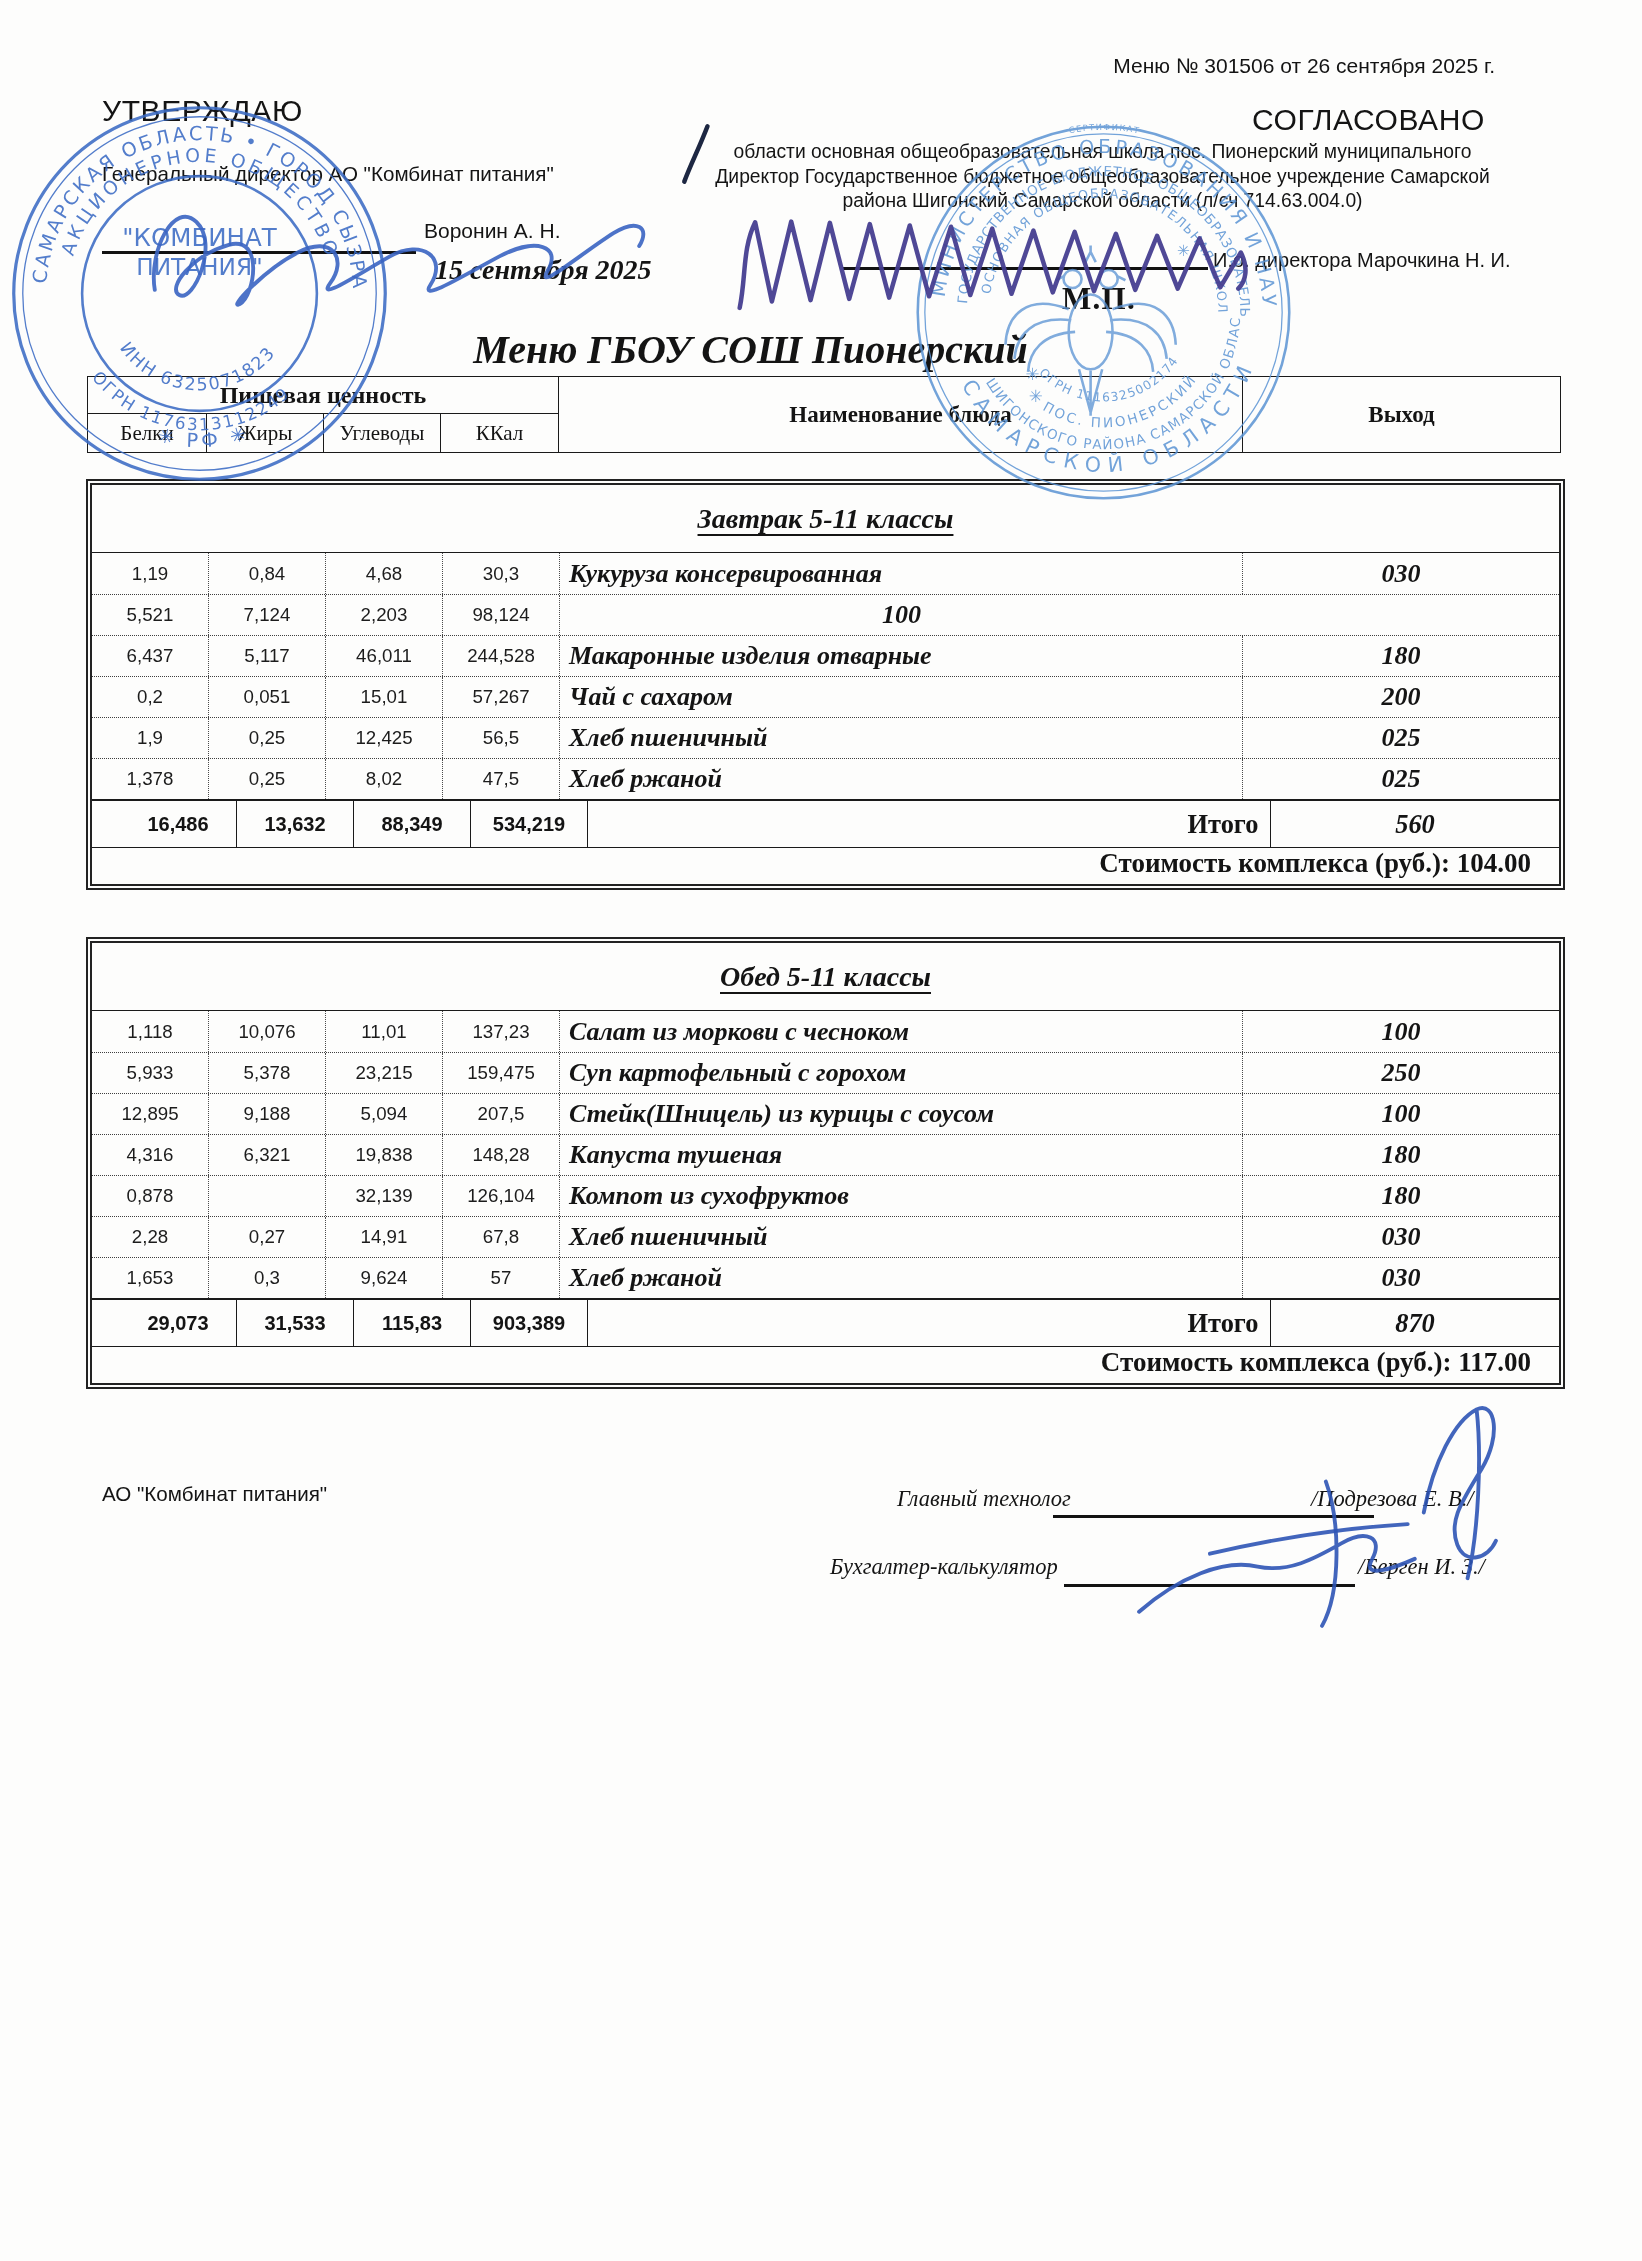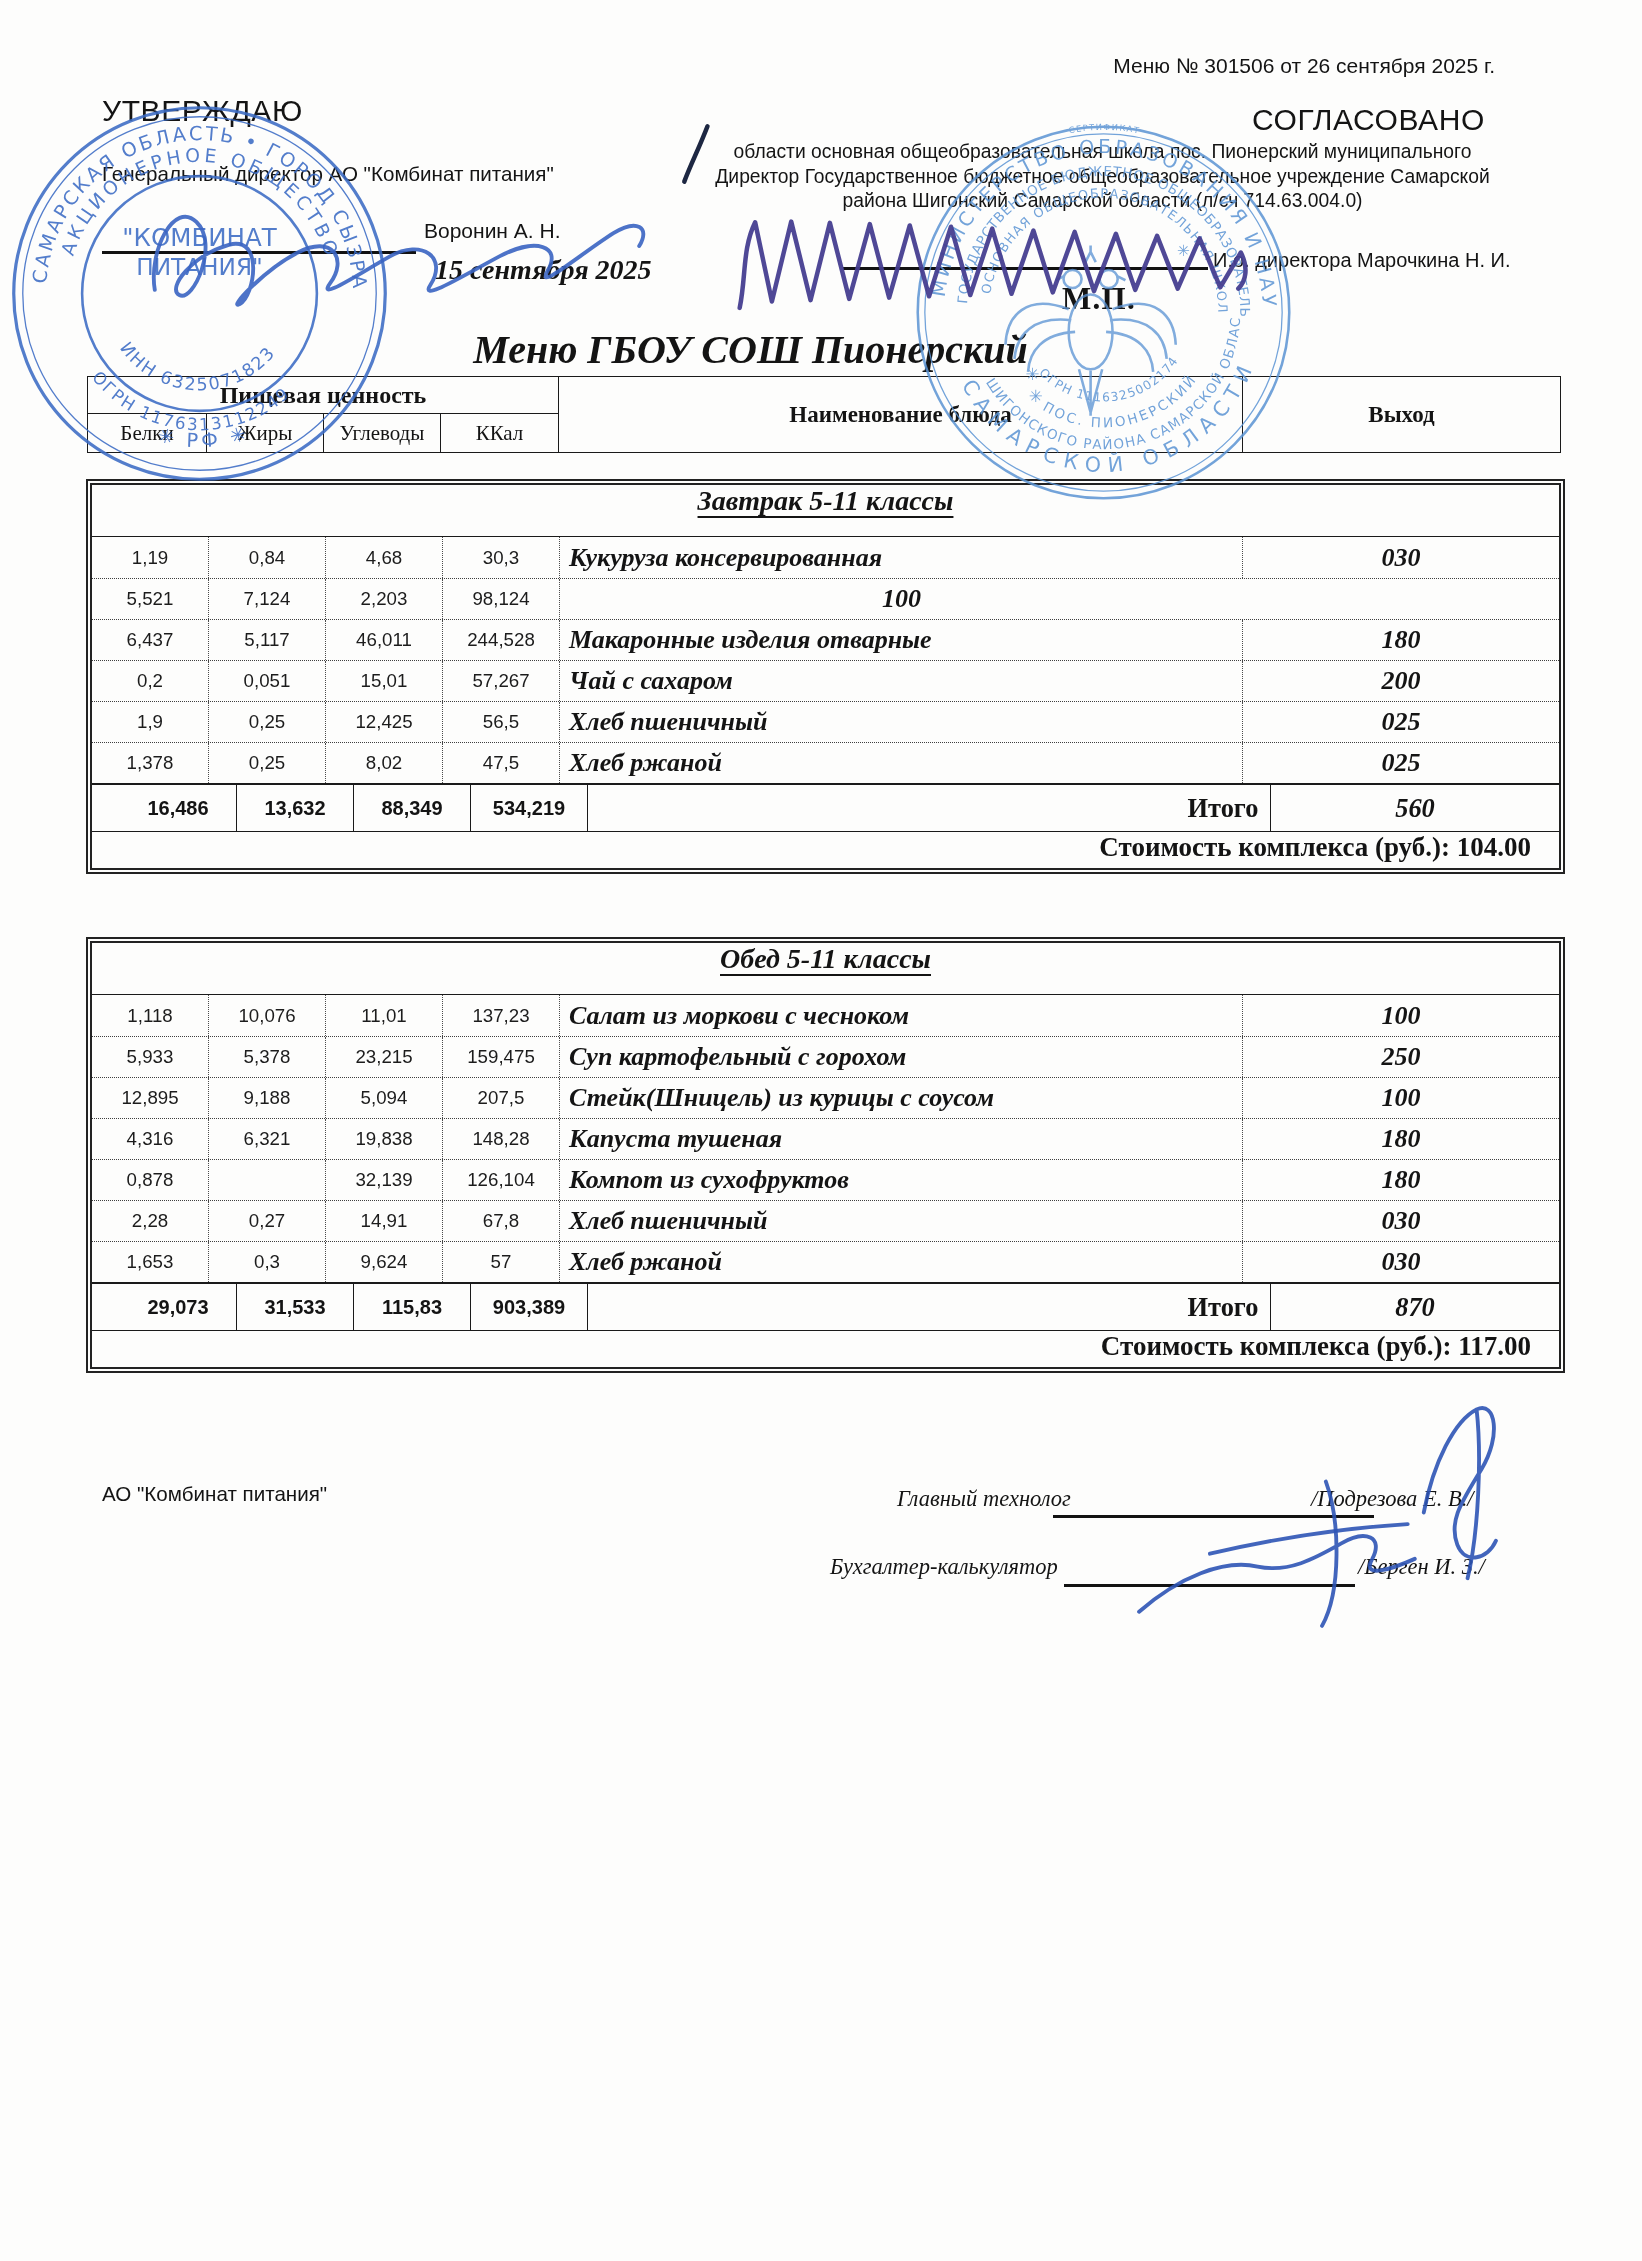--- a/index.html
+++ b/index.html
@@ -34,21 +34,21 @@
   .h-nutrition{grid-column:1/5;grid-row:1;border-bottom:1.9px solid #1a1a1a;font-weight:bold;font-size:24px;}
   .h-dish{grid-column:5;grid-row:1/3;border-left:1.9px solid #1a1a1a;font-weight:bold;font-size:23px;}
   .h-out{grid-column:6;grid-row:1/3;border-left:1.9px solid #1a1a1a;font-weight:bold;font-size:23px;}
   .h-sub{grid-row:2;font-size:21px;}
   .h-sub.c2,.h-sub.c3,.h-sub.c4{border-left:1.9px solid #1a1a1a;}
 
   
   .mtable{position:absolute;left:86px;width:1479px;border:6.4px double #222;box-sizing:border-box;background:transparent;}
   .breakfast{top:479px;}
   .lunch{top:937px;}
-  .m-title{height:52px;display:flex;align-items:flex-start;justify-content:center;
+  .m-title{height:68px;display:flex;align-items:center;justify-content:center;
            border-bottom:1.9px solid #1a1a1a;box-sizing:border-box;}
   .m-title span{font-family:"Liberation Serif",serif;font-weight:bold;font-style:italic;font-size:28px;
                 text-decoration:underline;text-underline-offset:5.8px;text-decoration-thickness:1.9px;}
   .trow{display:grid;grid-template-columns:117px 117px 117px 117px 683px 1fr;box-sizing:border-box;}
   .trow .c{display:flex;align-items:center;justify-content:center;box-sizing:border-box;overflow:hidden;}
   .dish-row{height:41px;}
   .dish-row > div{border-right:1.9px dotted #4a4a4a;}
   .dish-row > div:last-child{border-right:none;}
   [data-rows] .dish-row + .dish-row{border-top:1.9px dotted #3f3f3f;}
   .dish-row .v{font-size:18.7px;color:#1c1c1c;}

